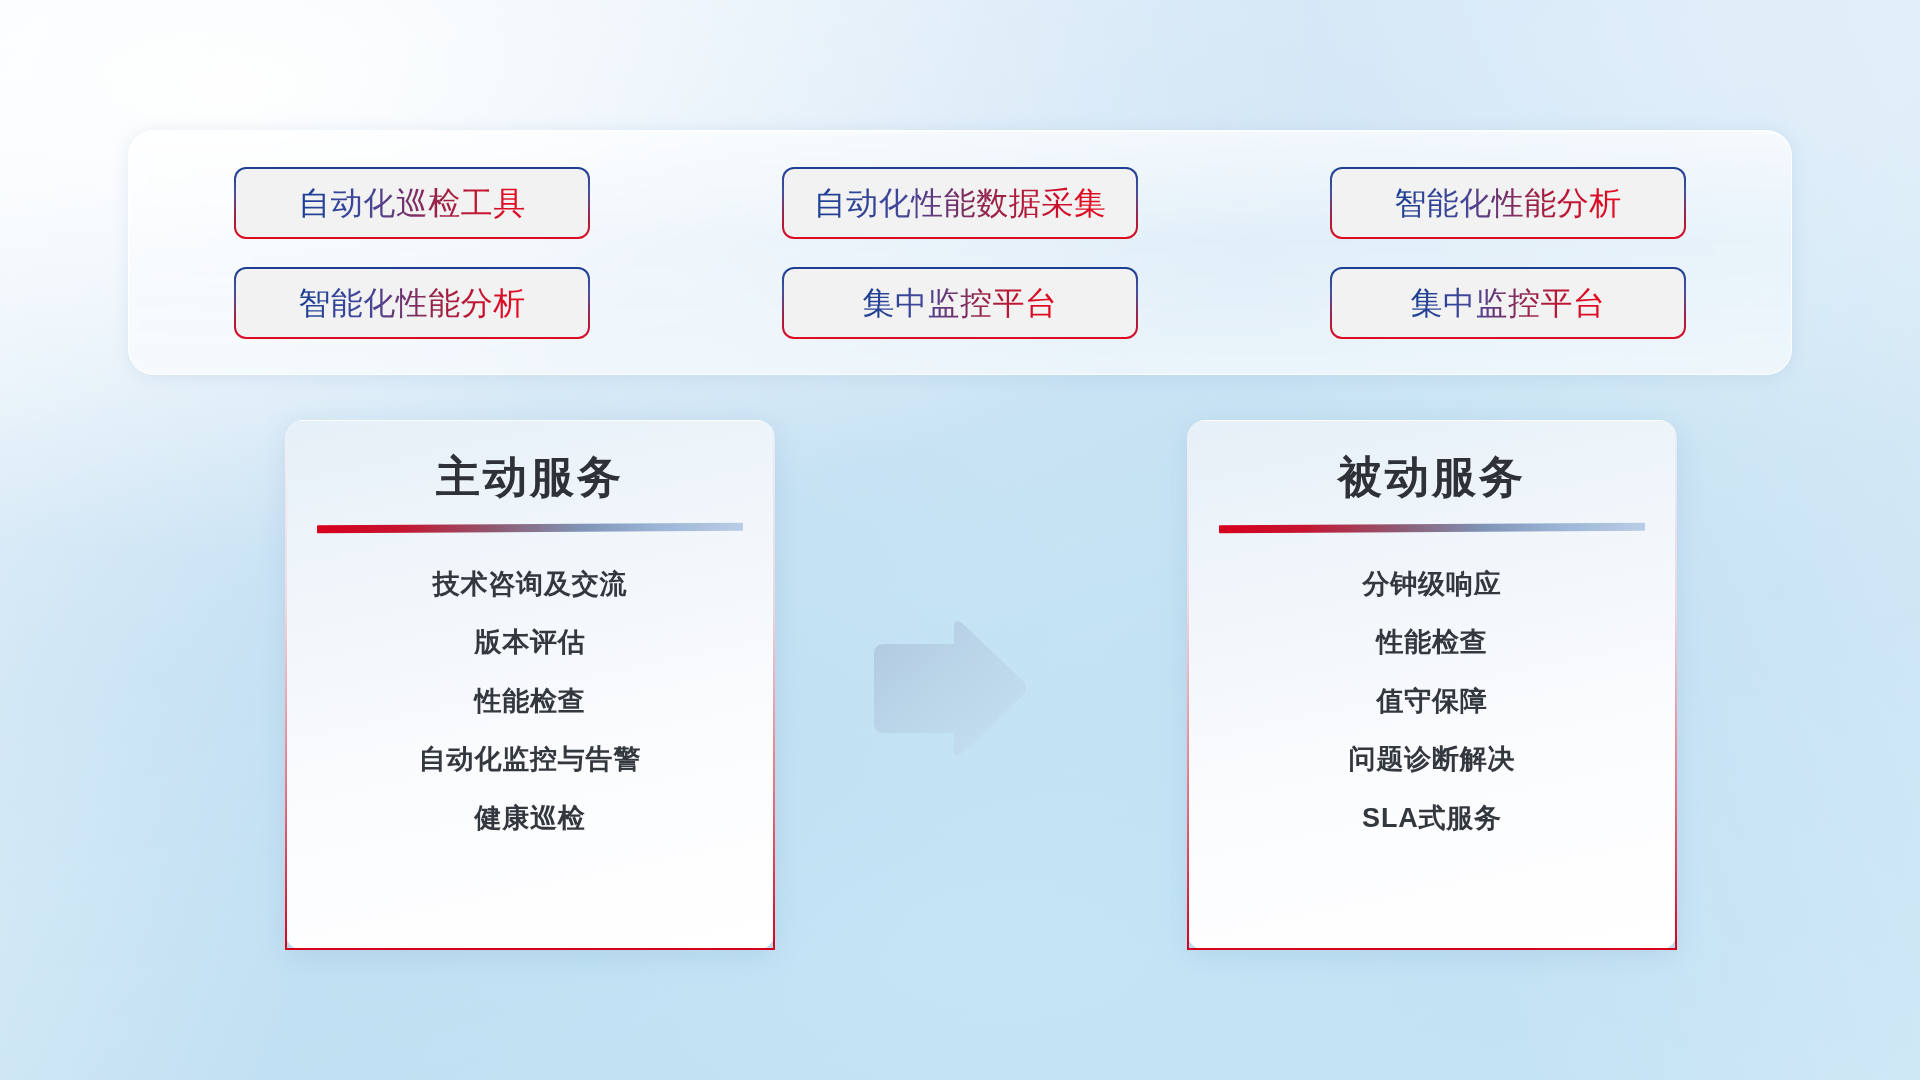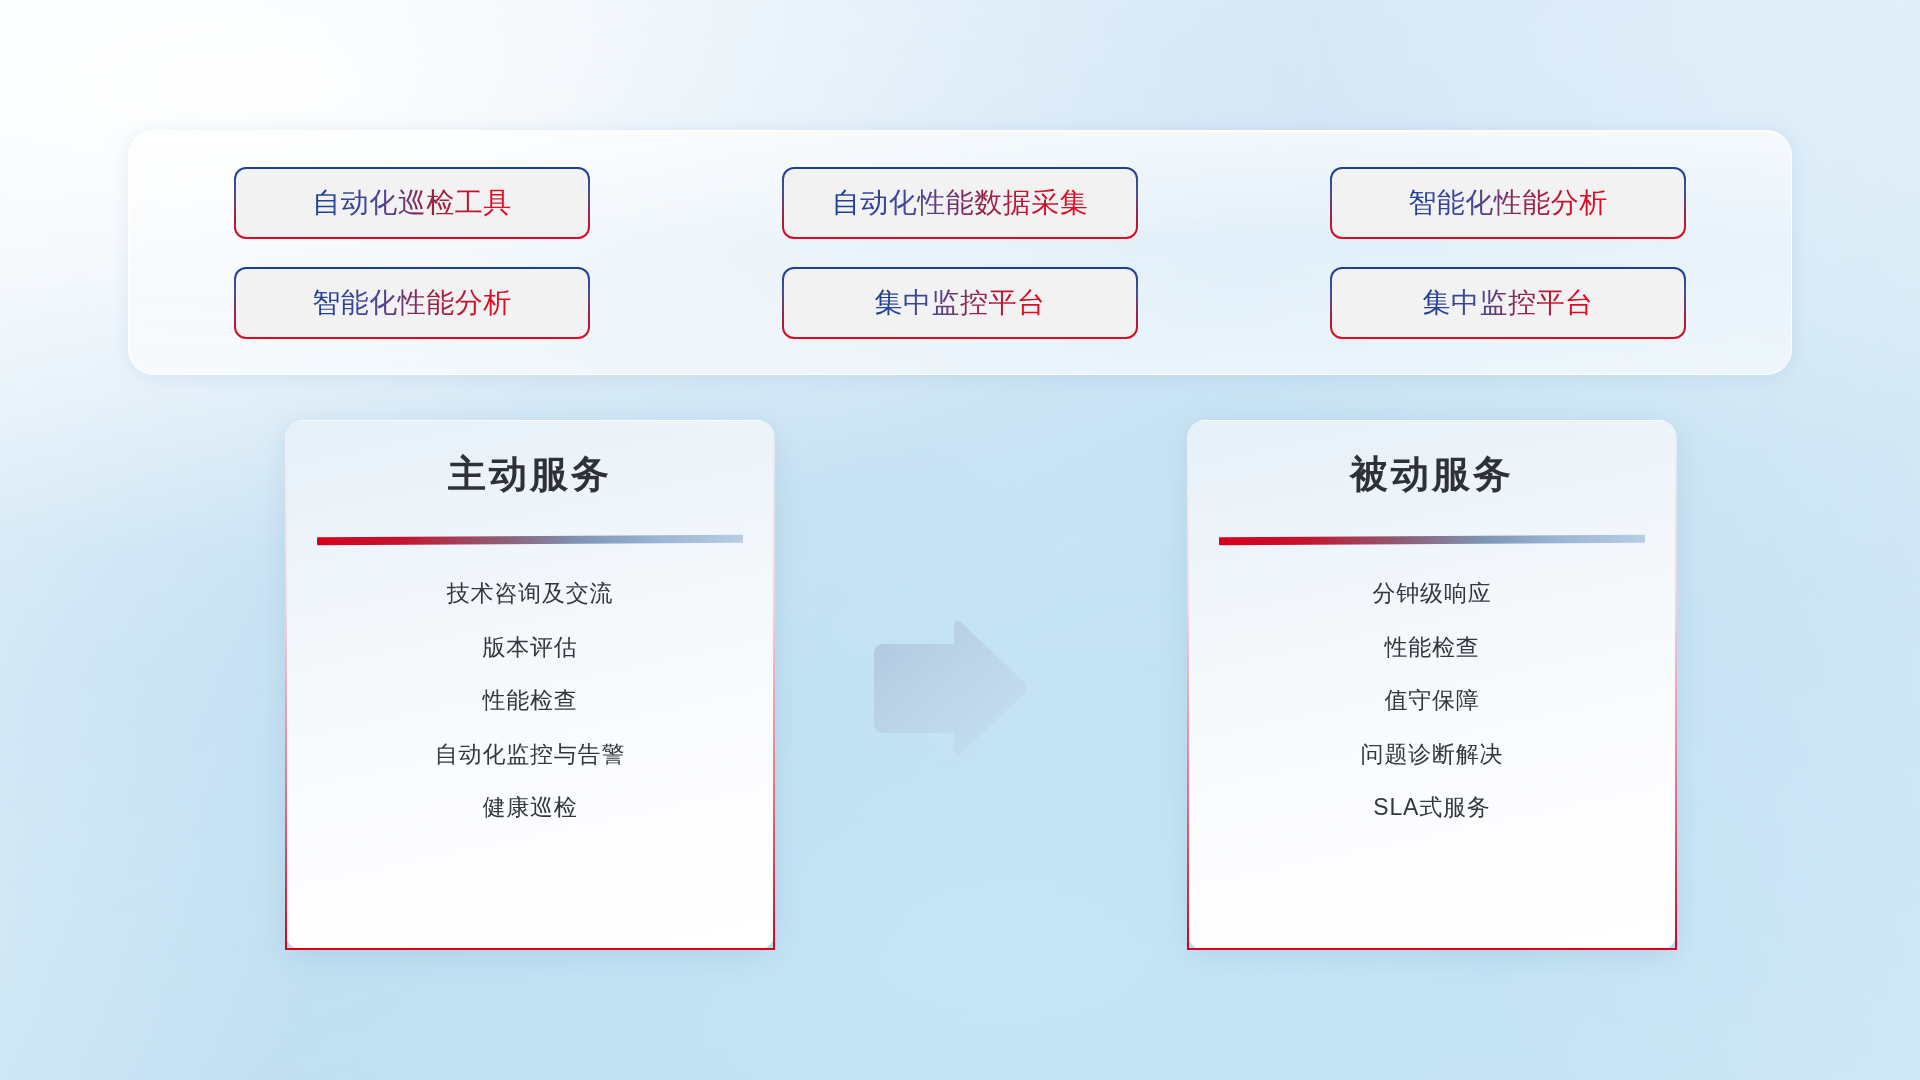--- a/index.html
+++ b/index.html
@@ -70,21 +70,21 @@
     display: flex;
     align-items: center;
     justify-content: center;
     box-sizing: border-box;
     background:
       linear-gradient(#f2f2f2, #f2f2f2) padding-box,
       linear-gradient(180deg, #1b3f93 0%, #4650a0 34%, #a51f3f 72%, #e00a21 100%) border-box;
     border: 2px solid transparent;
   }
   .pill-label {
-    font-size: 28px;
+    font-size: 32px;
     font-weight: 400;
     letter-spacing: 0.5px;
     line-height: 1;
     background: linear-gradient(90deg, #1b3f93 0%, #43489b 30%, #9b2246 62%, #e00a21 92%);
     -webkit-background-clip: text;
     background-clip: text;
     color: transparent;
     -webkit-text-fill-color: transparent;
     white-space: nowrap;
   }
@@ -113,48 +113,48 @@
     display: flex;
     flex-direction: column;
     align-items: center;
     padding-top: 34px;
     box-sizing: border-box;
   }
   #card-active  { left: 285px; }
   #card-passive { left: 1187px; }
 
   .card-title {
-    font-size: 38px;
+    font-size: 44px;
     font-weight: 700;
     color: #2e3138;
     letter-spacing: 3px;
     line-height: 1;
-    margin: 0 0 43px 0;
+    margin: 0 0 25px 0;
   }
   .card-divider {
     width: 426px;
     height: 8px;
     background: linear-gradient(90deg, #d6001c 0%, #c51430 20%, #8e5a72 42%, #7f94b5 62%, #9cb4d6 80%, #b9cde6 100%);
     border-radius: 1px;
     transform: skewY(-0.35deg);
     margin-bottom: 36px;
   }
   .card-list {
     list-style: none;
     margin: 0;
     padding: 0;
     display: flex;
     flex-direction: column;
     align-items: center;
     gap: 26px;
     width: 100%;
   }
   .card-list li {
-    font-size: 23px;
-    font-weight: 400;
+    font-size: 27px;
+    font-weight: 700;
     color: #33373e;
     letter-spacing: 0.8px;
     line-height: 1.2;
     white-space: nowrap;
   }
 
   
   #flow-arrow {
     position: absolute;
     left: 862px;

